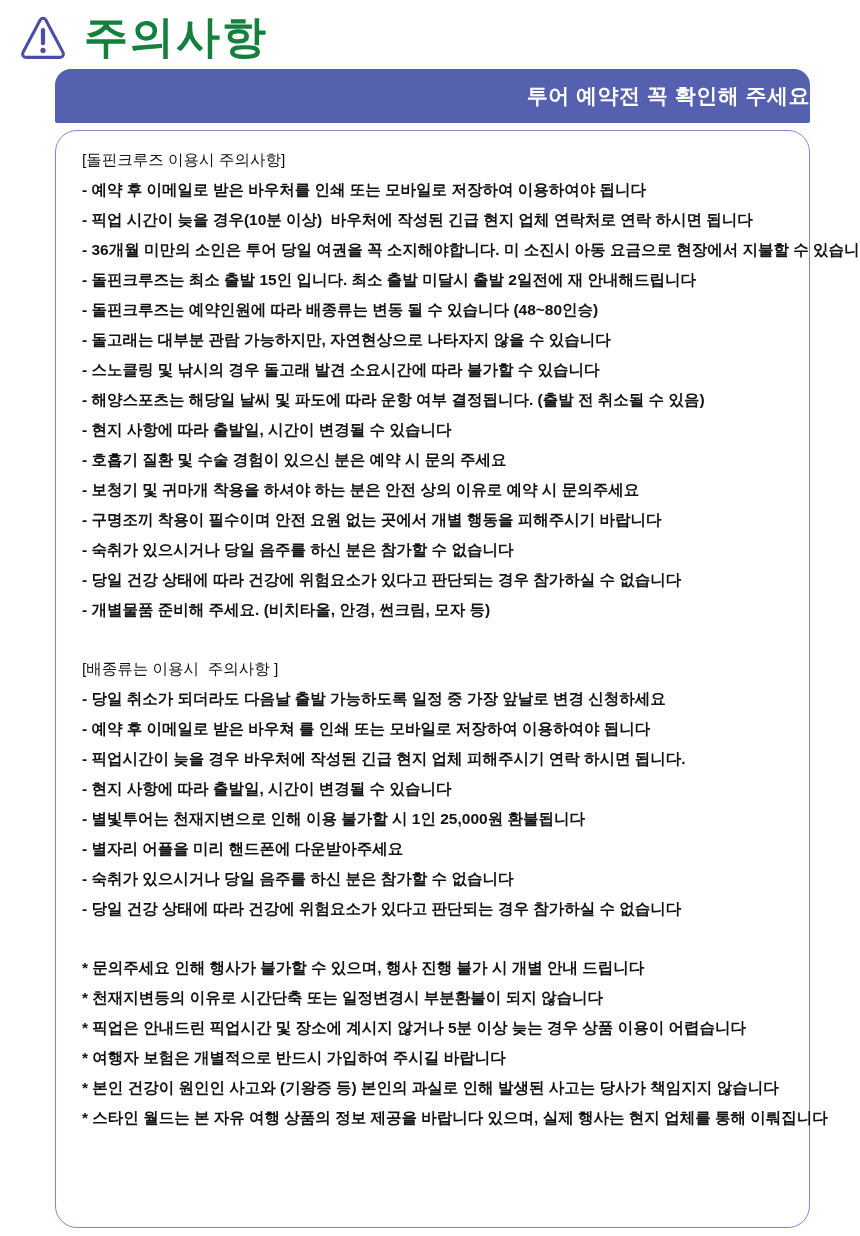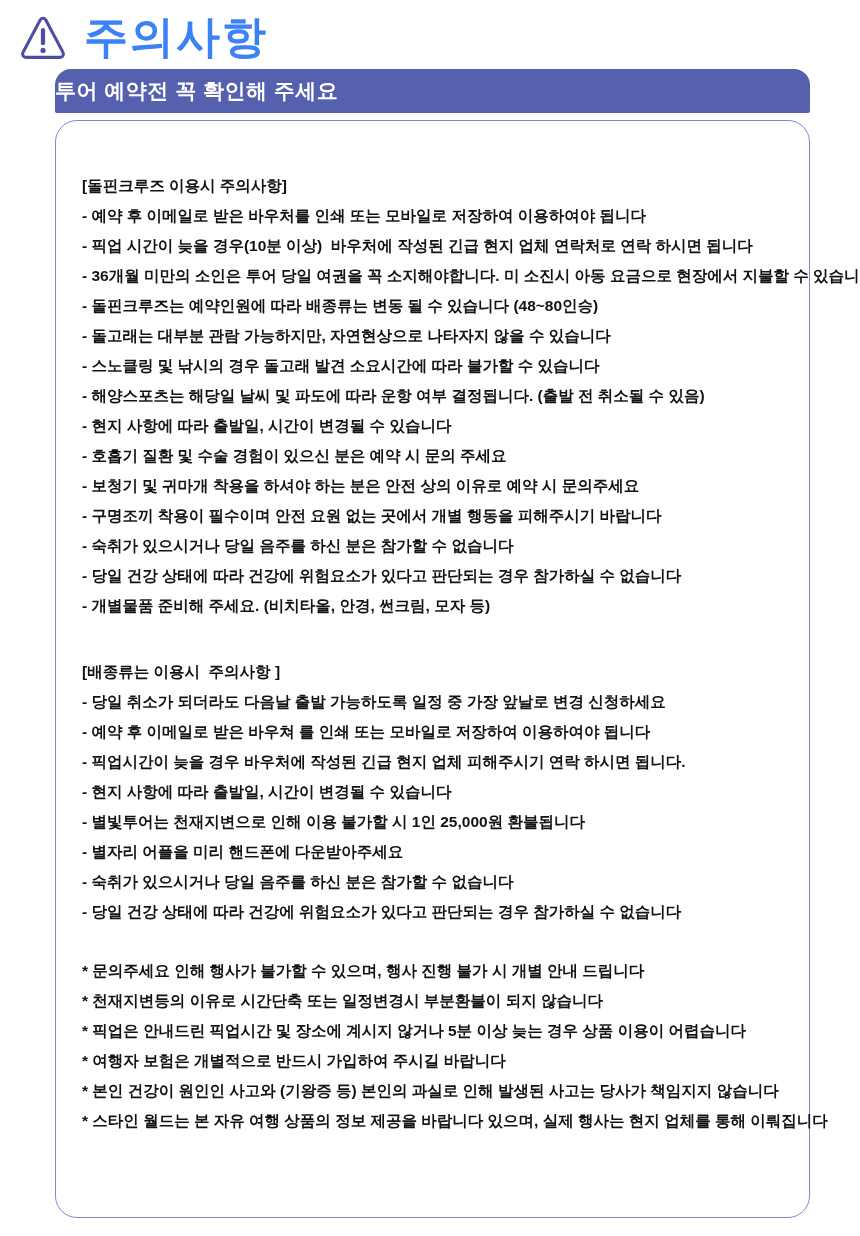--- a/index.html
+++ b/index.html
@@ -26,58 +26,57 @@
     display: inline-flex;
     width: 50px;
     height: 46px;
     margin-right: 16px;
   }
   .title {
     margin: 0;
     font-size: 44px;
     font-weight: 800;
     letter-spacing: 2px;
-    color: #3b82f6;
+    color: #15803d;
     line-height: 1;
   }
   
   .banner {
     margin: 5px 0 0 55px;
     width: 755px;
-    height: 44px;
+    height: 54px;
     background: #5560ae;
     border-radius: 16px 16px 2px 2px;
     display: flex;
     align-items: center;
-    justify-content: flex-start;
+    justify-content: flex-end;
   }
   .banner-text {
     color: #ffffff;
     font-size: 21px;
     font-weight: 700;
     letter-spacing: 0.5px;
   }
   
   .notice-box {
     box-sizing: border-box;
     margin: 7px 0 0 55px;
     width: 755px;
     min-height: 1098px;
     border: 1px solid #7e88d2;
     border-radius: 22px;
     padding: 14px 26px 16px 26px;
     background: #ffffff;
   }
   .section-heading {
     font-size: 15.5px;
-    font-weight: 700;
+    font-weight: 400;
     color: #121212;
     line-height: 30px;
     white-space: pre;
-    margin-top: 36px;
   }
   .section-items .line {
     font-size: 15.5px;
     font-weight: 700;
     color: #121212;
     line-height: 30px;
     white-space: pre;
   }
   .section + .section {
     margin-top: 29px;
@@ -104,20 +103,21 @@
   </div>
 
   <div class="notice-box">
 
     <div class="section">
       <div class="section-heading">[돌핀크루즈 이용시 주의사항]</div>
       <div class="section-items">
           <div class="line">- 예약 후 이메일로 받은 바우처를 인쇄 또는 모바일로 저장하여 이용하여야 됩니다</div>
           <div class="line">- 픽업 시간이 늦을 경우(10분 이상)  바우처에 작성된 긴급 현지 업체 연락처로 연락 하시면 됩니다</div>
           <div class="line">- 36개월 미만의 소인은 투어 당일 여권을 꼭 소지해야합니다. 미 소진시 아동 요금으로 현장에서 지불할 수 있습니다</div>
+          <div class="line">- 돌핀크루즈는 최소 출발 15인 입니다. 최소 출발 미달시 출발 2일전에 재 안내해드립니다</div>
           <div class="line">- 돌핀크루즈는 예약인원에 따라 배종류는 변동 될 수 있습니다 (48~80인승)</div>
           <div class="line">- 돌고래는 대부분 관람 가능하지만, 자연현상으로 나타자지 않을 수 있습니다</div>
           <div class="line">- 스노클링 및 낚시의 경우 돌고래 발견 소요시간에 따라 불가할 수 있습니다</div>
           <div class="line">- 해양스포츠는 해당일 날씨 및 파도에 따라 운항 여부 결정됩니다. (출발 전 취소될 수 있음)</div>
           <div class="line">- 현지 사항에 따라 출발일, 시간이 변경될 수 있습니다</div>
           <div class="line">- 호흡기 질환 및 수술 경험이 있으신 분은 예약 시 문의 주세요</div>
           <div class="line">- 보청기 및 귀마개 착용을 하셔야 하는 분은 안전 상의 이유로 예약 시 문의주세요</div>
           <div class="line">- 구명조끼 착용이 필수이며 안전 요원 없는 곳에서 개별 행동을 피해주시기 바랍니다</div>
           <div class="line">- 숙취가 있으시거나 당일 음주를 하신 분은 참가할 수 없습니다</div>
           <div class="line">- 당일 건강 상태에 따라 건강에 위험요소가 있다고 판단되는 경우 참가하실 수 없습니다</div>

